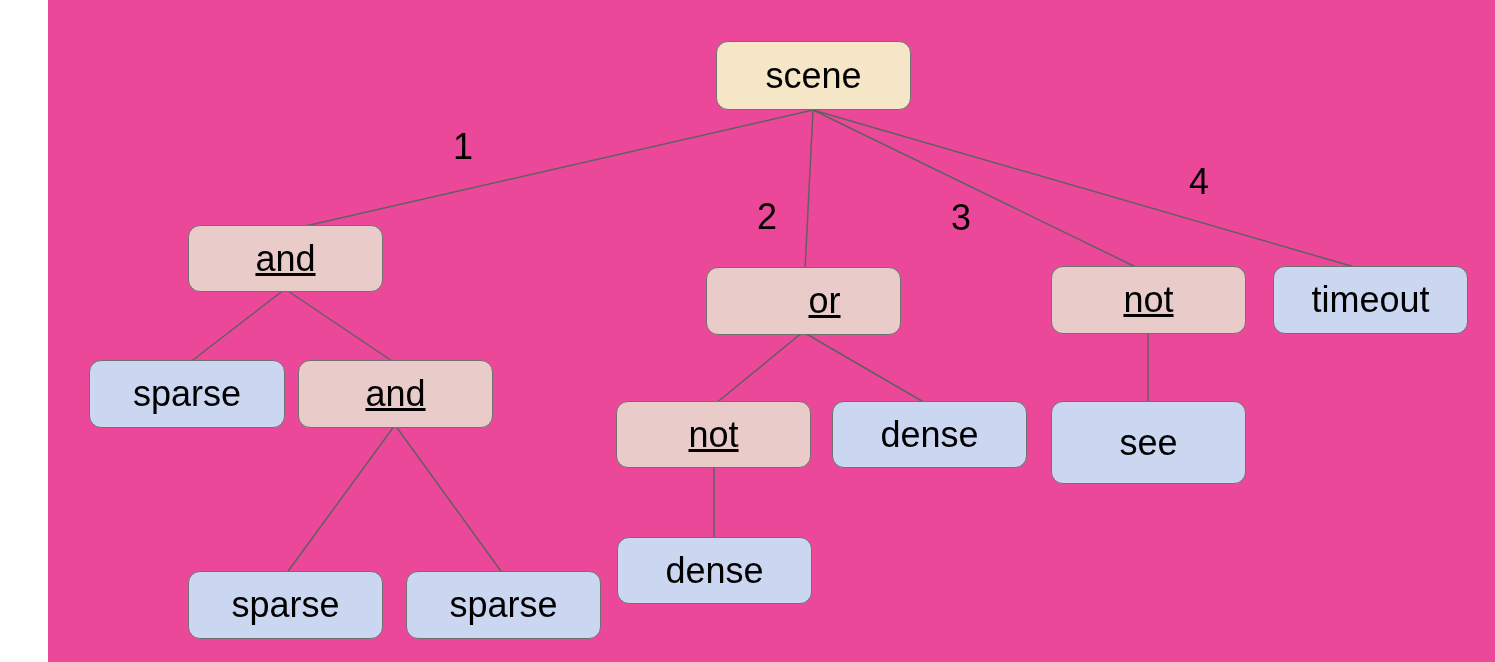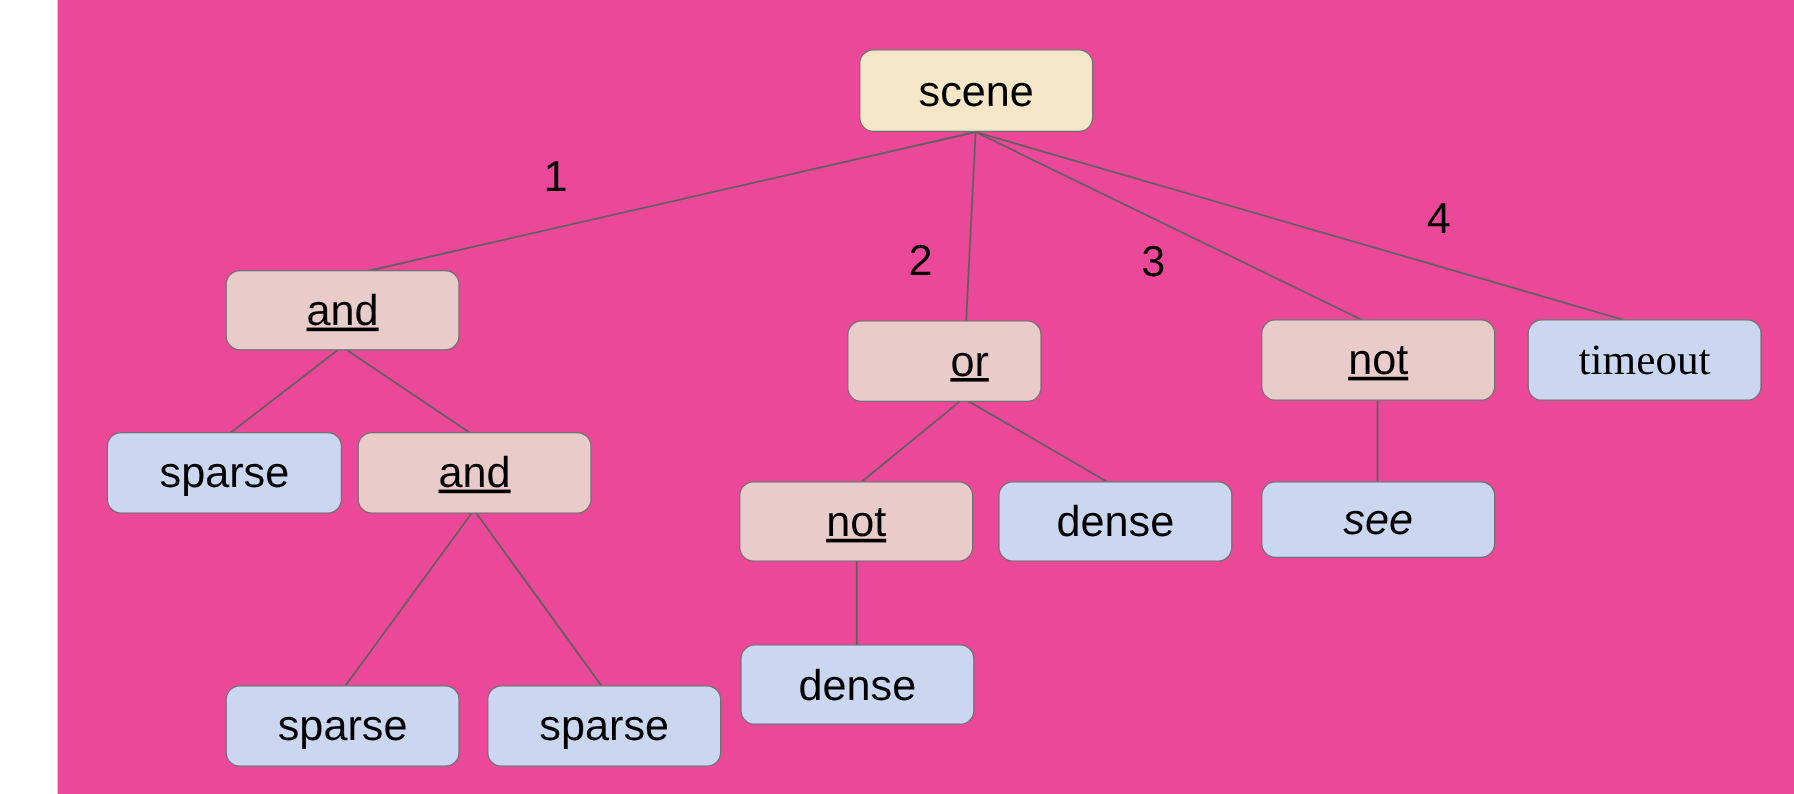--- a/index.html
+++ b/index.html
@@ -79,33 +79,33 @@
   <div class="node operator" style="left:140px; top:225px; width:195px; height:67px;">and</div>
 
   <div class="node leaf" style="left:41px; top:360px; width:196px; height:68px;">sparse</div>
 
   <div class="node operator" style="left:250px; top:360px; width:195px; height:68px;">and</div>
 
   <div class="node leaf" style="left:140px; top:571px; width:195px; height:68px;">sparse</div>
 
   <div class="node leaf" style="left:358px; top:571px; width:195px; height:68px;">sparse</div>
 
-  <div class="node operator" style="left:658px; top:267px; width:162px; height:68px;padding-left:42px;">or</div>
+  <div class="node operator" style="left:658px; top:267px; width:195px; height:68px;padding-left:42px;">or</div>
 
   <div class="node operator" style="left:568px; top:401px; width:195px; height:67px;">not</div>
 
   <div class="node leaf" style="left:784px; top:401px; width:195px; height:67px;">dense</div>
 
   <div class="node leaf" style="left:569px; top:537px; width:195px; height:67px;">dense</div>
 
   <div class="node operator" style="left:1003px; top:266px; width:195px; height:68px;">not</div>
 
-  <div class="node leaf" style="left:1003px; top:401px; width:195px; height:64px;font-style:italic;">see</div>
+  <div class="node leaf" style="left:1003px; top:401px; width:195px; height:83px;">see</div>
 
-  <div class="node leaf" style="left:1225px; top:266px; width:195px; height:68px;font-family:Liberation Serif, serif;">timeout</div>
+  <div class="node leaf" style="left:1225px; top:266px; width:195px; height:68px;">timeout</div>
 
   <div class="edge-label" style="left:415px; top:147px;">1</div>
 
   <div class="edge-label" style="left:719px; top:217px;">2</div>
 
   <div class="edge-label" style="left:913px; top:218px;">3</div>
 
   <div class="edge-label" style="left:1151px; top:182px;">4</div>
 
 </div>

